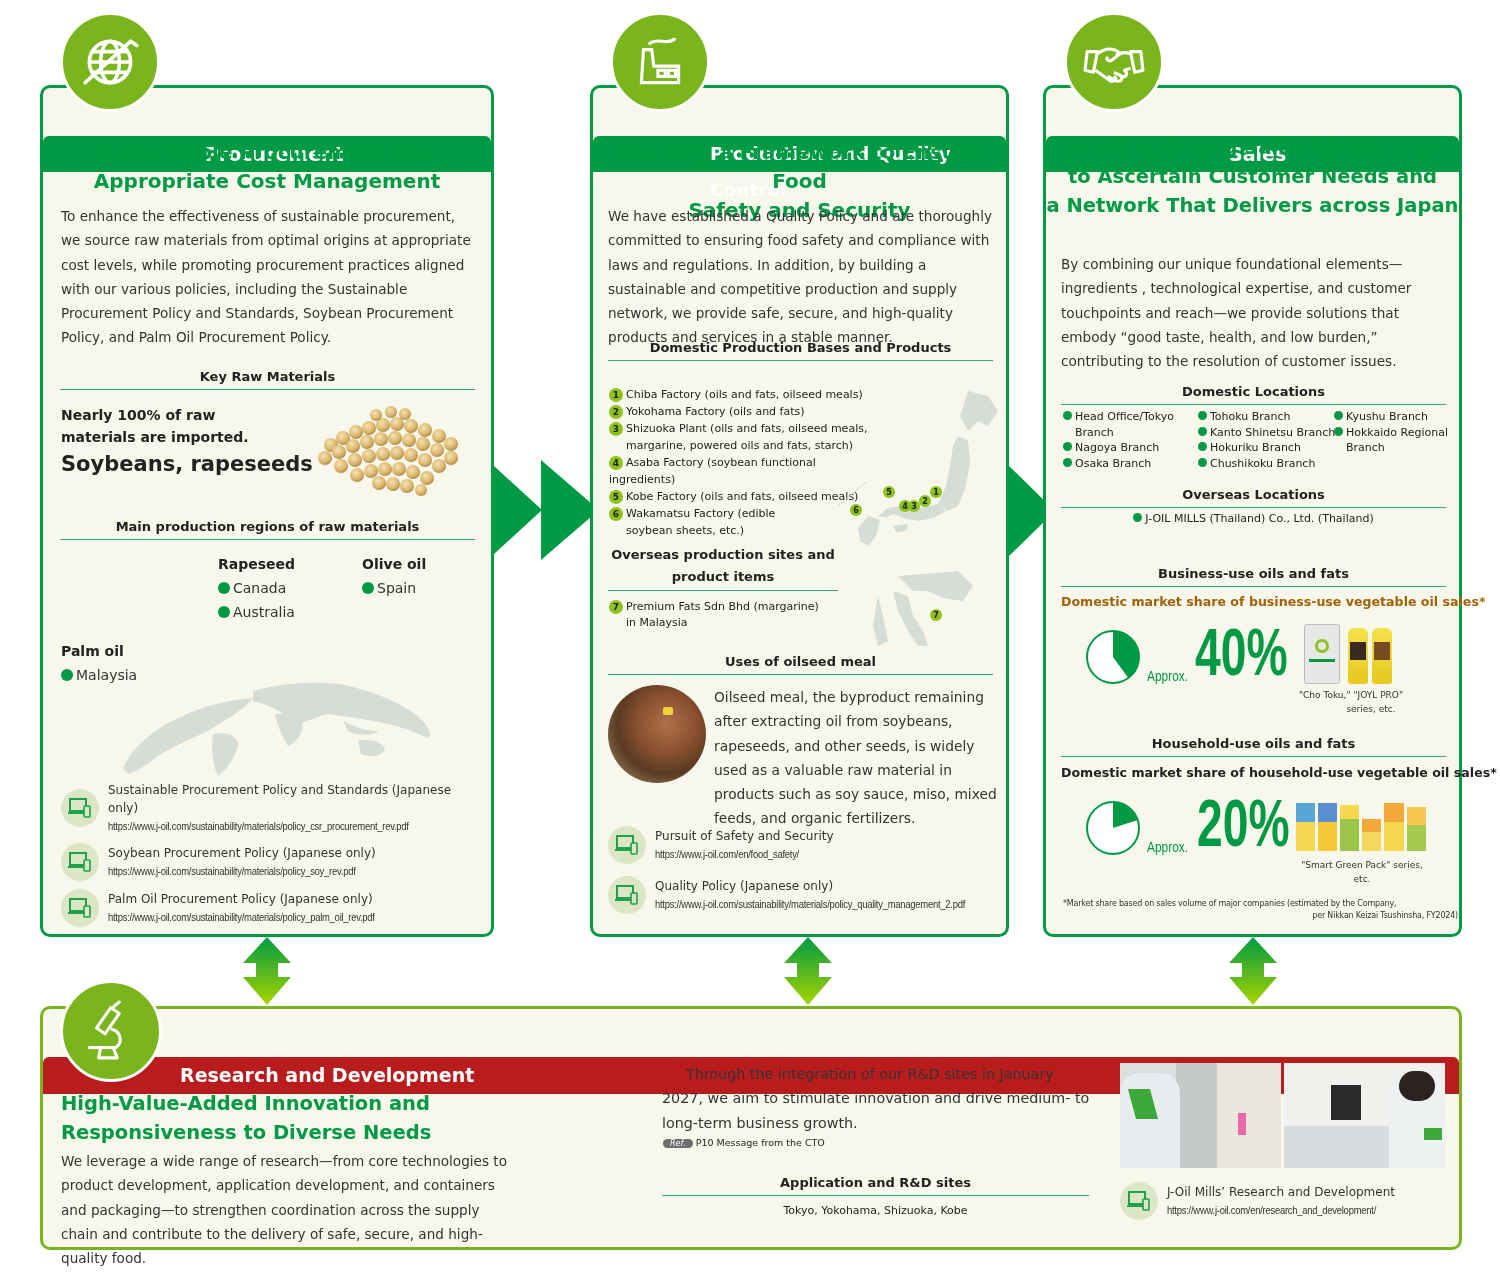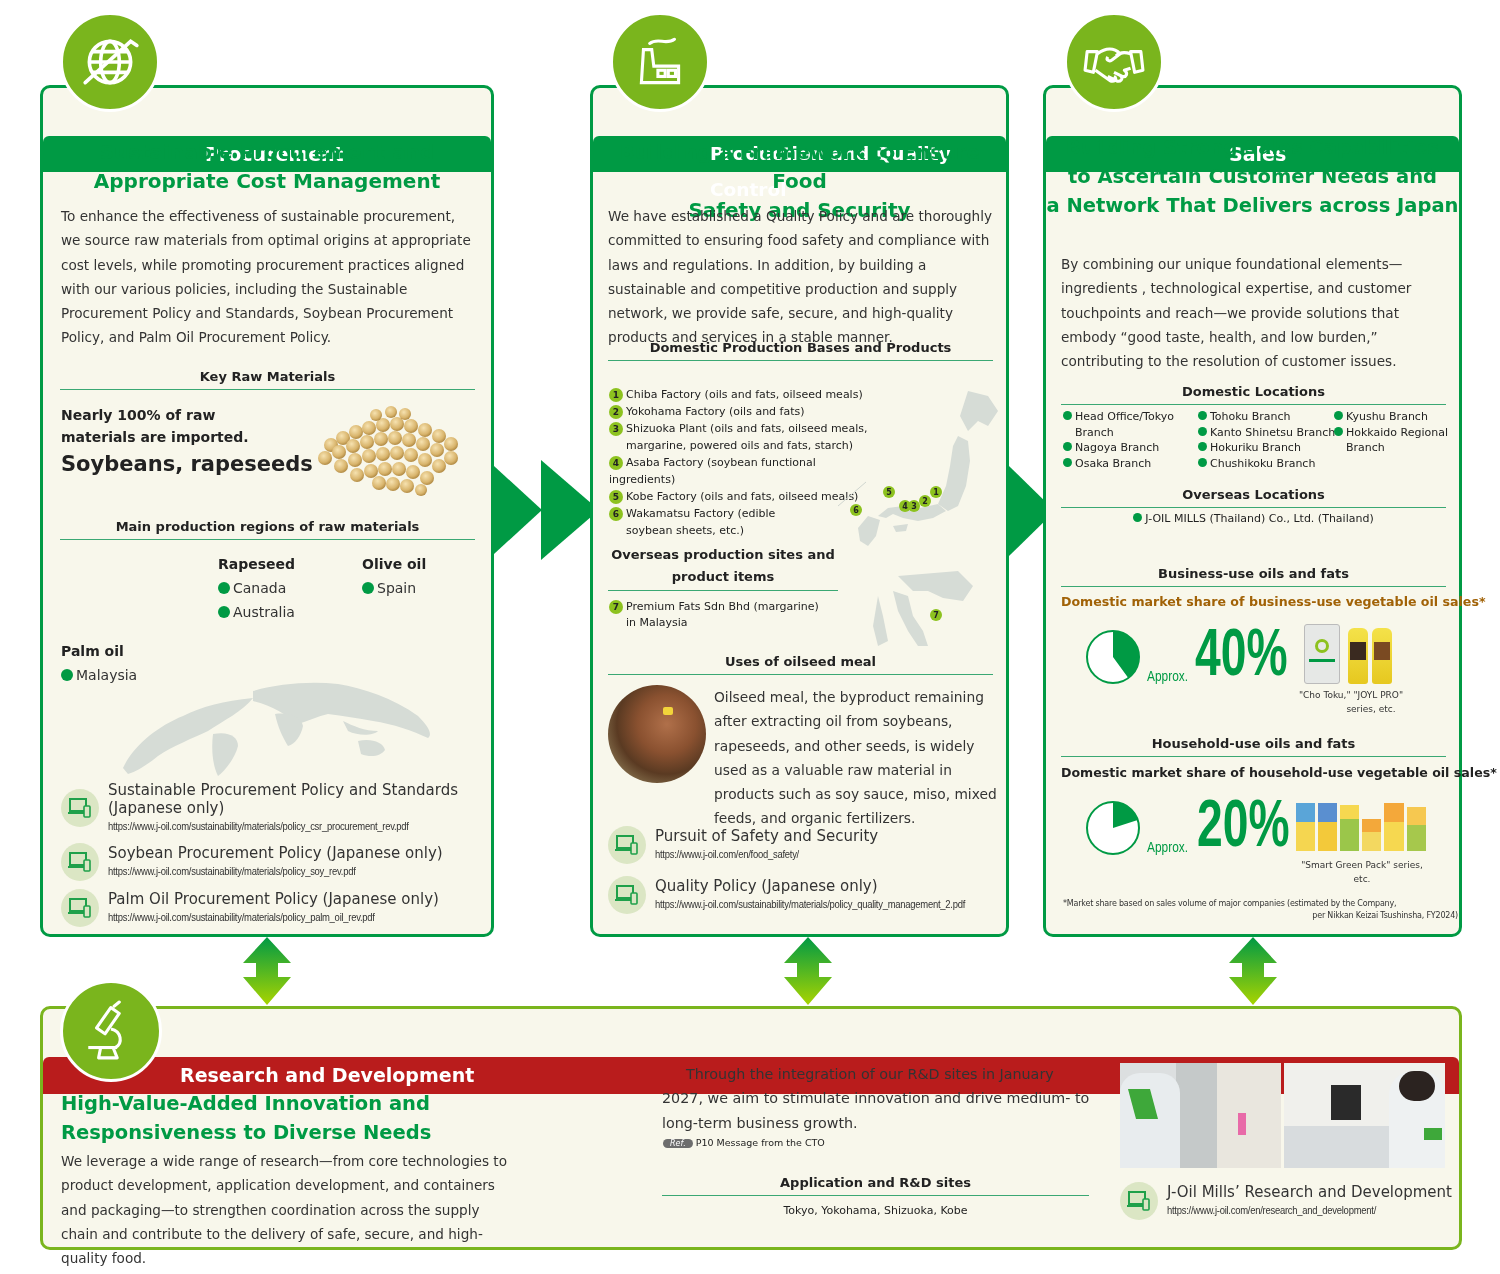--- a/index.html
+++ b/index.html
@@ -14,21 +14,21 @@
   .h-title { color: #009a44; font-weight: bold; font-size: 20px; line-height: 29px; text-align: center; }
   .body-text { font-size: 13.6px; line-height: 24.3px; color: #333; }
   .sub-head { font-weight: bold; font-size: 13px; color: #222; text-align: center; padding-bottom: 5px; border-bottom: 1.5px solid #3aa873; }
   .dot { display: inline-block; width: 12px; height: 12px; border-radius: 50%; background: #009a44; vertical-align: -1px; margin-right: 3px; }
   .dot-sm { display: inline-block; width: 9px; height: 9px; border-radius: 50%; background: #009a44; vertical-align: -0px; margin-right: 3px; }
   .num-badge { display: inline-block; width: 14px; height: 14px; border-radius: 50%; background: #8dc21f; color: #222; font-size: 9px; line-height: 14px; text-align: center; margin-right: 3px; vertical-align: 0; font-weight: bold; }
 
   .link-row { display: flex; align-items: center; margin-bottom: 8px; }
   .link-icon { width: 38px; height: 38px; border-radius: 50%; background: #dbe6c4; display: flex; align-items: center; justify-content: center; margin-right: 9px; flex-shrink: 0; }
   .link-icon svg { width: 24px; height: 22px; }
-  .link-title { font-size: 15px; color: #333; line-height: 18px; }
+  .link-title { font-size: 12px; color: #333; line-height: 18px; }
   .link-url { font-family: "Liberation Sans Narrow", "Liberation Sans", sans-serif; font-size: 11px; color: #333; line-height: 18px; letter-spacing: -0.3px; transform: scaleX(0.86); transform-origin: left; white-space: nowrap; }
 
   .arrow-tri { position: absolute; width: 0; height: 0; border-top: 44px solid transparent; border-bottom: 44px solid transparent; border-left: 58px solid #009a44; }
   .vert-arrow { position: absolute; width: 52px; height: 68px; }
 
   .pie-wrap { position: absolute; }
   .big-pct { position: absolute; color: #009a44; font-weight: bold; font-family: "Liberation Sans", sans-serif; transform: scaleX(0.7); transform-origin: left; }
   .approx { position: absolute; color: #009a44; font-family: "Liberation Sans", sans-serif; font-size: 14px; transform: scaleX(0.85); transform-origin: left; }
   .caption-sm { position: absolute; font-size: 9px; color: #333; text-align: center; line-height: 14px; }
 </style>

